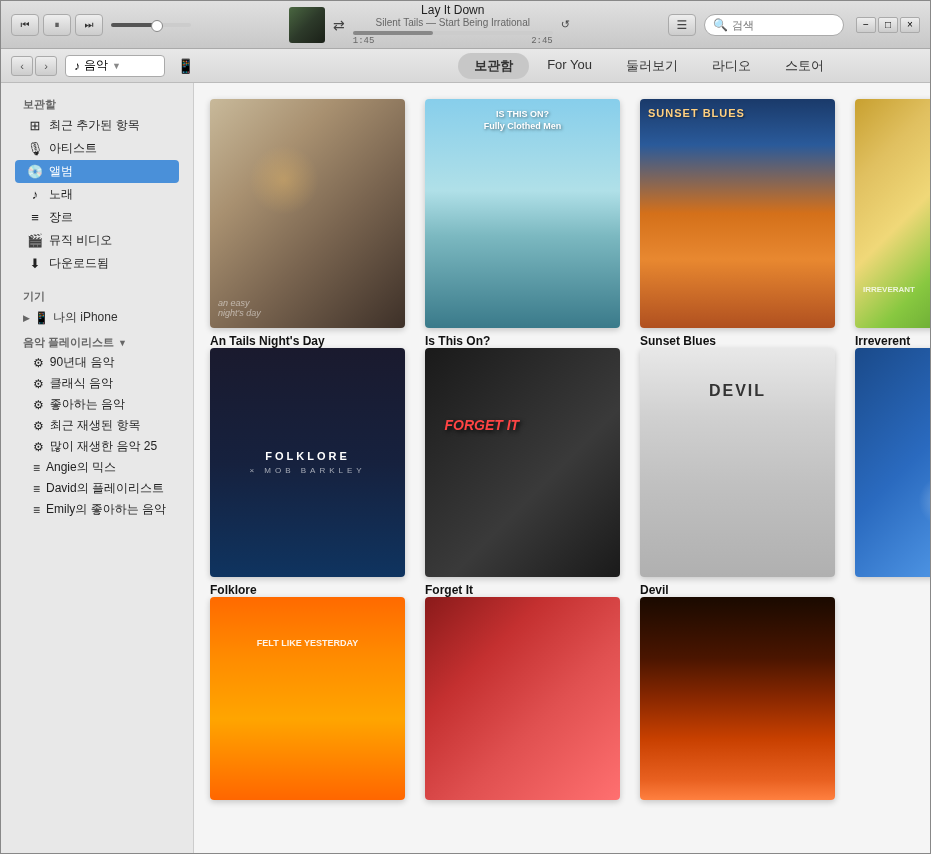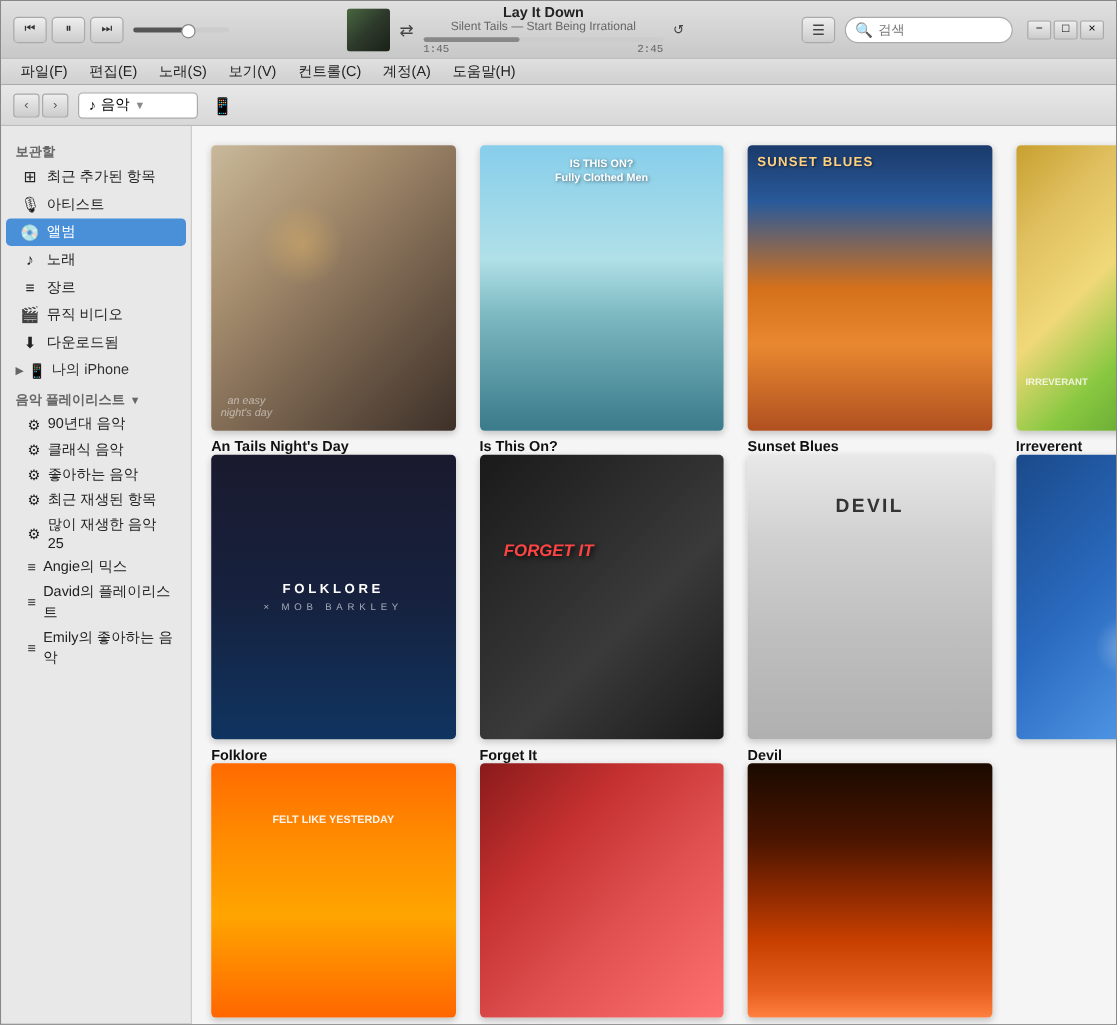--- a/index.html
+++ b/index.html
@@ -90,21 +90,21 @@
       height: 100%;
       background: linear-gradient(135deg, #4a6741 0%, #2d3a2a 50%, #1a2018 100%);
     }
     .shuffle-btn {
       font-size: 14px;
       cursor: pointer;
       color: #444;
     }
     .track-title {
       font-size: 12px;
-      font-weight: 700;
+      font-weight: 400;
       color: #222;
     }
     .track-artist {
       font-size: 10px;
       color: #666;
     }
     .track-progress {
       width: 200px;
       height: 4px;
       background: #ccc;
@@ -271,26 +271,26 @@
 
     
     .main-content {
       display: flex;
       flex: 1;
       overflow: hidden;
     }
 
     
     .sidebar {
-      width: 159px;
+      width: 193px;
       background: #e8e8e8;
       border-right: 1px solid #ccc;
       overflow-y: auto;
       flex-shrink: 0;
-      padding: 8px 0;
+      padding: 8px 10px;
     }
     .sidebar-section-title {
       font-size: 11px;
       font-weight: 700;
       color: #666;
       padding: 6px 12px 2px;
       text-transform: none;
     }
     .sidebar-item {
       display: flex;
@@ -392,21 +392,20 @@
     
     .art-easy-night {
       width: 100%;
       height: 100%;
       background: linear-gradient(135deg, #c8b99a 0%, #a89070 30%, #7a6550 60%, #3d3028 100%);
       display: flex;
       align-items: center;
       justify-content: center;
       font-size: 10px;
       color: rgba(255,255,255,0.7);
-      text-align: center;
       padding: 8px;
       position: relative;
       overflow: hidden;
     }
     .art-easy-night::before {
       content: '';
       position: absolute;
       width: 70px;
       height: 70px;
       background: radial-gradient(circle, rgba(255,200,100,0.3) 0%, transparent 70%);
@@ -674,41 +673,39 @@
         <input type="text" placeholder="검색" style="">
       </div>
       <div class="win-btns">
         <button class="win-btn">−</button>
         <button class="win-btn">□</button>
         <button class="win-btn">×</button>
       </div>
     </div>
   </div>
 
-  <div class="menu-bar">
-    <span class="menu-item">파일(F)</span>
-    <span class="menu-item">편집(E)</span>
-    <span class="menu-item">노래(S)</span>
-    <span class="menu-item">보기(V)</span>
-    <span class="menu-item">컨트롤(C)</span>
-    <span class="menu-item">계정(A)</span>
-    <span class="menu-item">도움말(H)</span>
-  </div>
 
   <div class="nav-bar">
     <div class="nav-arrows">
       <button class="nav-arrow">‹</button>
       <button class="nav-arrow">›</button>
     </div>
     <div class="nav-source">
       <span>♪</span>
       <span>음악</span>
       <span style="font-size:9px;color:#888;">▼</span>
     </div>
     <span style="font-size:14px;color:#555;margin-left:4px;">📱</span>
+    <div class="nav-tabs">
+      <span class="nav-tab active">보관함</span>
+      <span class="nav-tab">For You</span>
+      <span class="nav-tab">둘러보기</span>
+      <span class="nav-tab">라디오</span>
+      <span class="nav-tab">스토어</span>
+    </div>
   </div>
 
   <div class="main-content">
 
     <div class="sidebar">
       <div class="sidebar-section-title">보관할</div>
 
       <div class="sidebar-item">
         <span class="item-icon">⊞</span>
         <span>최근 추가된 항목</span>
@@ -731,20 +728,21 @@
       </div>
       <div class="sidebar-item">
         <span class="item-icon">🎬</span>
         <span>뮤직 비디오</span>
       </div>
       <div class="sidebar-item">
         <span class="item-icon">⬇</span>
         <span>다운로드됨</span>
       </div>
 
+      <div class="sidebar-section-title" style="margin-top:8px;">기기</div>
       <div class="sidebar-device">
         <span class="arrow">▶</span>
         <span>📱</span>
         <span>나의 iPhone</span>
       </div>
 
       <div class="sidebar-playlist-section">
         <span>음악 플레이리스트</span>
         <span style="font-size:9px;">▼</span>
       </div>

